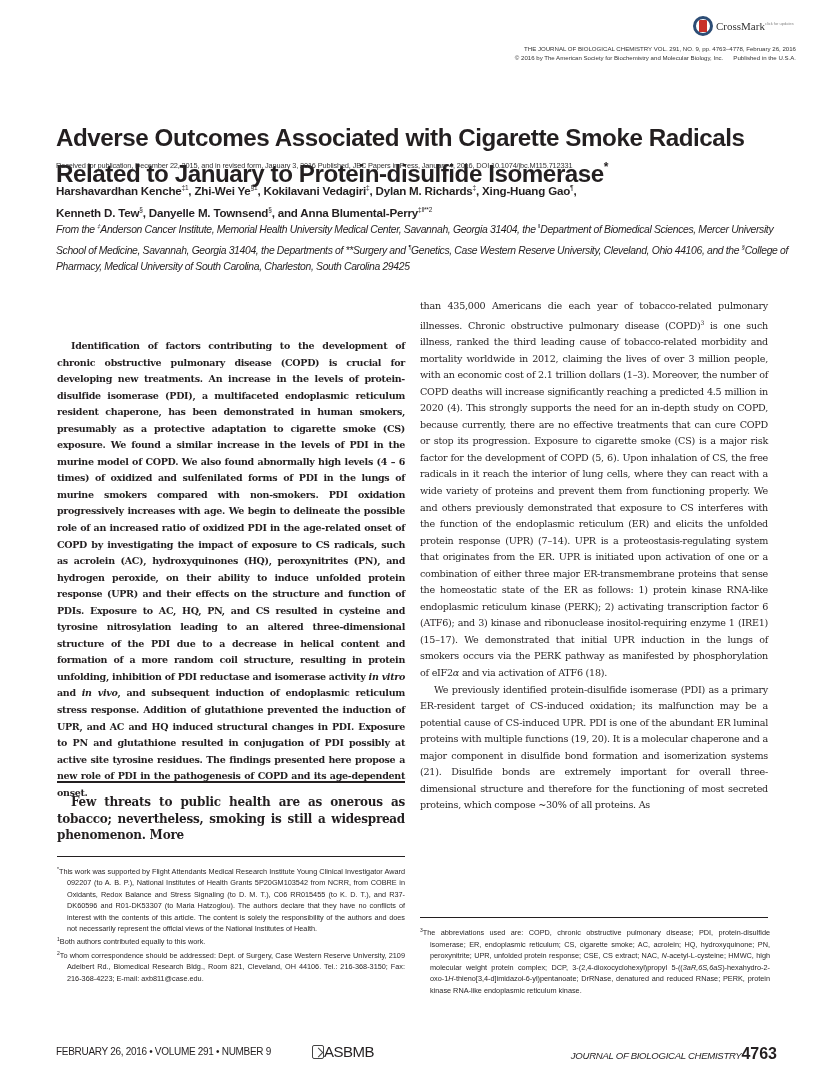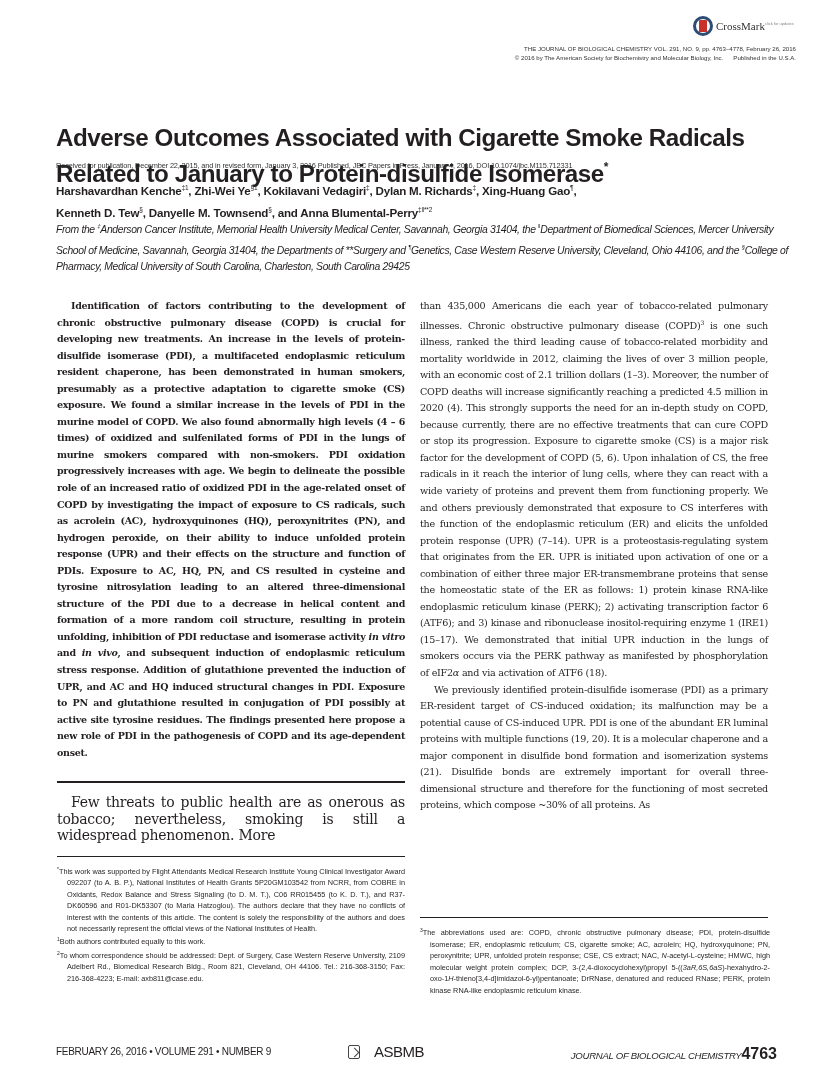--- a/index.html
+++ b/index.html
@@ -23,40 +23,40 @@
 
   .authors { position: absolute; left: 56px; top: 178px; width: 740px; font-family: "Liberation Sans", sans-serif; font-weight: bold; font-size: 11.6px; line-height: 19px; color: #231f20; letter-spacing: -0.2px; }
   .authors sup { font-size: 6.5px; font-weight: normal; vertical-align: 5px; }
 
   .affil { position: absolute; left: 56px; top: 218px; width: 740px; font-family: "Liberation Sans", sans-serif; font-style: italic; font-size: 10.4px; line-height: 16.5px; color: #231f20; letter-spacing: -0.35px; }
   .affil sup { font-size: 6px; vertical-align: 5px; }
 
   .col { position: absolute; font-family: "DejaVu Serif", serif; font-size: 9.6px; line-height: 16.55px; color: #231f20; text-align: justify; letter-spacing: -0.25px; }
   .col-left { left: 57px; top: 298px; width: 348px; }
   .col-right { left: 420px; top: 298px; width: 348px; }
-  .abstract { font-weight: bold; text-indent: 14px; font-size: 9.5px; letter-spacing: -0.3px; }
+  .abstract { font-weight: bold; text-indent: 14px; font-size: 9.5px; letter-spacing: -0.3px; margin-top: 40px; }
   .abstract em, .body-text em { font-style: italic; }
   .body-text { text-indent: 14px; }
   .body-text sup { font-size: 6px; vertical-align: 4px; }
 
   .rule-thick { position: absolute; left: 57px; width: 348px; height: 1.5px; background: #231f20; }
   .rule-thin { position: absolute; height: 1px; background: #231f20; }
 
-  .intro { position: absolute; left: 57px; top: 794px; width: 348px; font-size: 14px; line-height: 16.55px; text-indent: 14px; text-align: justify; letter-spacing: -0.25px; }
+  .intro { position: absolute; left: 57px; top: 794px; width: 348px; font-size: 12px; line-height: 16.55px; text-indent: 14px; text-align: justify; letter-spacing: -0.25px; font-weight: bold; }
 
   .footnotes { position: absolute; left: 57px; top: 864px; width: 348px; font-family: "Liberation Sans", sans-serif; font-size: 7.3px; line-height: 11.4px; color: #231f20; }
   .fn { padding-left: 10px; text-indent: -10px; text-align: justify; }
   .fn sup { font-size: 5px; vertical-align: 3px; }
 
   .footnote-right { position: absolute; left: 420px; top: 925px; width: 350px; font-family: "Liberation Sans", sans-serif; font-size: 7.3px; line-height: 11.5px; color: #231f20; padding-left: 10px; text-indent: -10px; text-align: justify; }
   .footnote-right sup { font-size: 5px; vertical-align: 3px; }
   .footnote-right em { font-style: italic; }
 
   .footer-left { position: absolute; left: 56px; top: 1046px; font-family: "Liberation Sans", sans-serif; font-size: 10px; color: #231f20; letter-spacing: -0.3px; white-space: nowrap; }
-  .asbmb { position: absolute; left: 312px; top: 1043px; display: flex; align-items: center; gap: 14px; margin-left: 36px; }
+  .asbmb { position: absolute; left: 312px; top: 1043px; display: flex; align-items: center; gap: 0; }
   .asbmb-mark { width: 12px; height: 14px; border: 1px solid #444; border-radius: 2px; position: relative; }
   .asbmb-mark::after { content: ""; position: absolute; left: 2px; top: 3px; width: 6px; height: 6px; border-top: 1px solid #444; border-right: 1px solid #444; transform: rotate(45deg); }
   .asbmb-text { font-family: "Liberation Sans", sans-serif; font-size: 15px; color: #231f20; letter-spacing: -0.5px; }
   .footer-right { position: absolute; right: 48px; top: 1045px; display: flex; align-items: baseline; font-family: "Liberation Sans", sans-serif; white-space: nowrap; }
   .journal-name { font-style: italic; font-size: 9.6px; color: #231f20; letter-spacing: -0.3px; }
   .page-num { font-weight: bold; font-size: 16px; color: #231f20; text-align: right; }
 </style>
 </head>
 <body>
 

